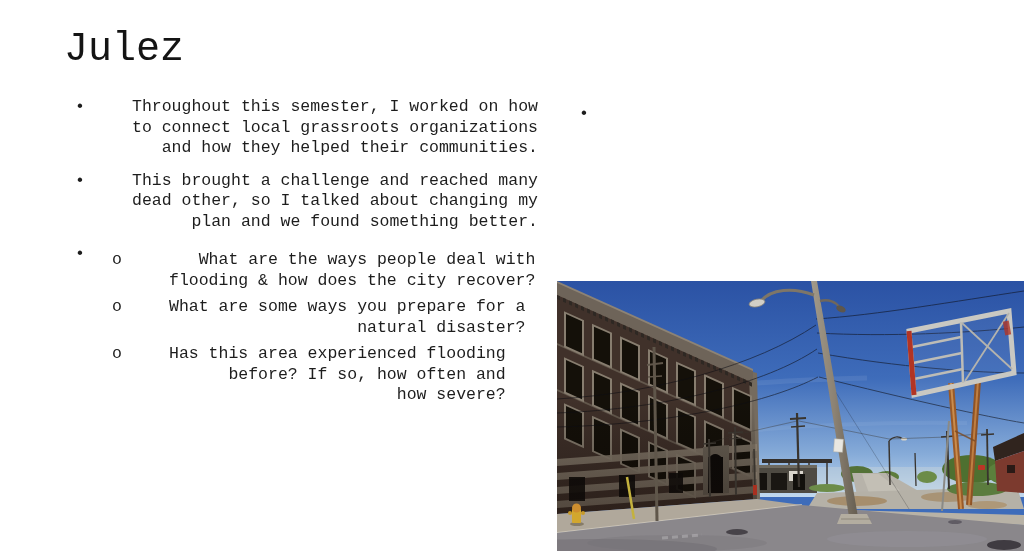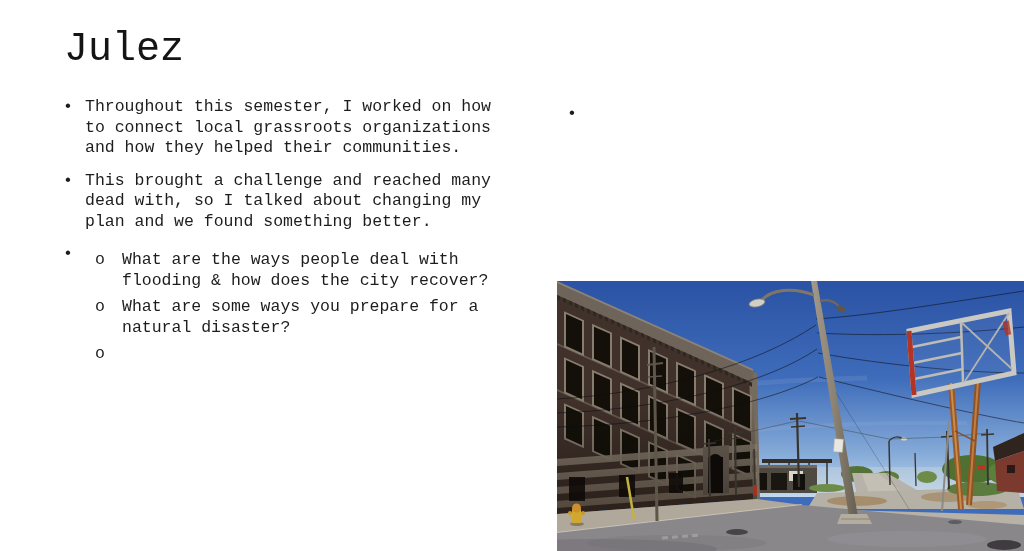--- a/index.html
+++ b/index.html
@@ -1,30 +1,30 @@
 <!DOCTYPE html>
 <html><head>
 <meta charset="utf-8">
 <style>
   html,body{margin:0;padding:0;background:#e8e8e8;}
   .slide{
     position:relative;width:1024px;height:551px;background:#ffffff;
     font-family:"Liberation Mono","DejaVu Sans Mono",monospace;
-    color:#1d1d1d;overflow:hidden;
+    color:#1d1d1d;overflow:hidden;text-align:right;
   }
   .title{
     position:absolute;left:64px;top:24px;
     font-size:40px;line-height:1.3;color:#141414;font-weight:400;
   }
   .col{position:absolute;}
   .left-col{left:63px;top:97px;width:470px;}
   .right-col{left:567px;top:104px;width:440px;}
   .bullet{display:flex;margin-bottom:12px;font-size:16.5px;line-height:20.5px;}
   .bullet > .marker{width:22px;flex:none;}
-  .btext{white-space:pre;}
+  .btext{white-space:pre;margin-left:47px;}
   .subs{margin:6px 0 0 10px;}
   .sub{display:flex;margin-bottom:6px;font-size:16.5px;line-height:20.5px;}
   .sub > .marker{width:27px;flex:none;}
   .photo{
     position:absolute;left:557px;top:281px;width:467px;height:270px;
     overflow:hidden;background:#3e6cba;
   }
   .photo svg{display:block;}
 </style>
 </head>
@@ -37,39 +37,42 @@
   <div class="col left-col">
     <div class="bullet">
       <span class="marker">•</span>
       <span class="btext">Throughout this semester, I worked on how
 to connect local grassroots organizations
 and how they helped their communities.</span>
     </div>
     <div class="bullet">
       <span class="marker">•</span>
       <span class="btext">This brought a challenge and reached many
-dead with, so I talked about changing my
+dead other, so I talked about changing my
 plan and we found something better.</span>
     </div>
     <div class="bullet">
       <span class="marker">•</span>
       <span>
         <div class="subs">
           <div class="sub">
             <span class="marker">o</span>
             <span class="btext">What are the ways people deal with
 flooding &amp; how does the city recover?</span>
           </div>
           <div class="sub">
             <span class="marker">o</span>
             <span class="btext">What are some ways you prepare for a
 natural disaster?</span>
           </div>
           <div class="sub">
             <span class="marker">o</span>
+            <span class="btext">Has this area experienced flooding
+before? If so, how often and
+how severe?</span>
           </div>
         </div>
       </span>
     </div>
   </div>
 
   <div class="col right-col">
     <div class="bullet">
       <span class="marker">•</span>
     </div>

